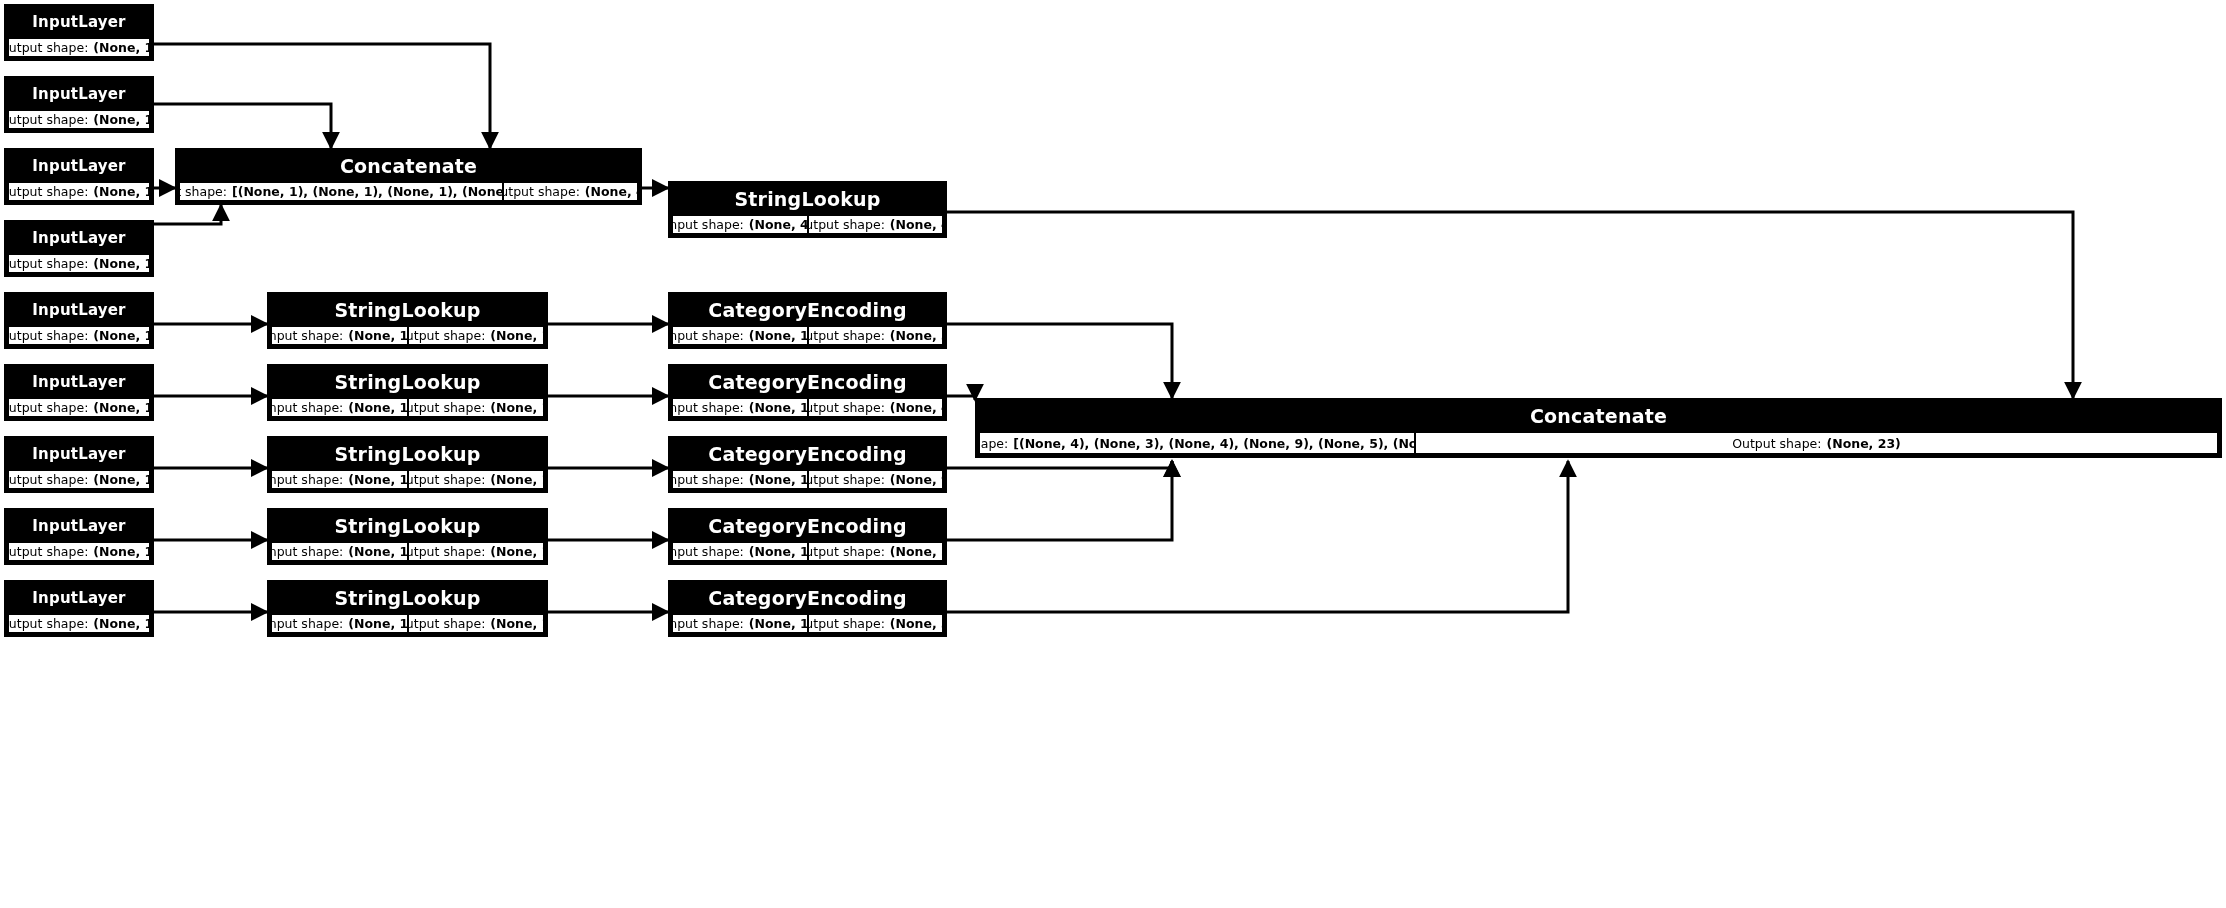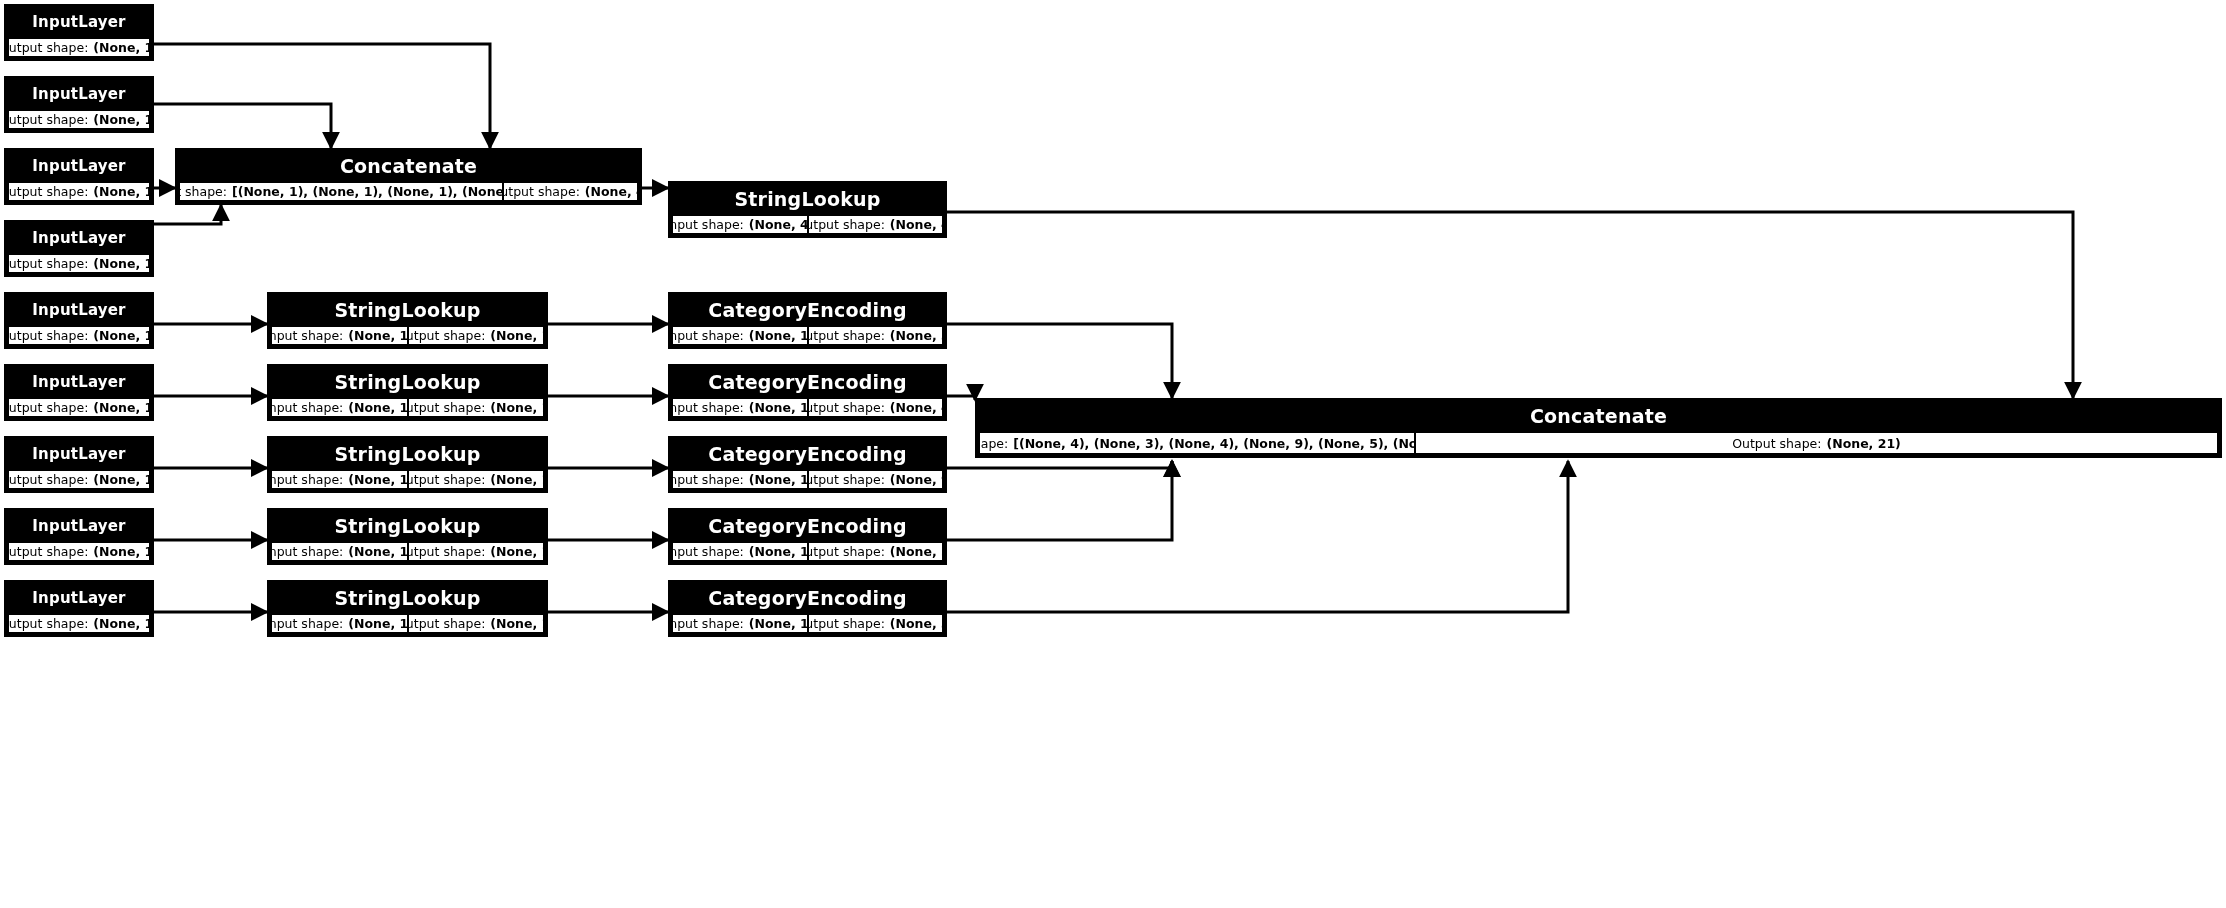--- a/index.html
+++ b/index.html
@@ -382,18 +382,18 @@
 
   <div class="node n-proc" style="left:975px; top:398px; width:1247px; height:60px;">
     <div class="node-title">Concatenate</div>
     <div class="node-shapes">
       <div class="shape-cell left" style="flex:0 0 434px;">
         <span class="shape-label">Input shape:</span>
         <span class="shape-val">[(None, 4), (None, 3), (None, 4), (None, 9), (None, 5), (None, 3)]</span>
       </div>
       <div class="shape-cell right">
         <span class="shape-label">Output shape:</span>
-        <span class="shape-val">(None, 21)</span>
+        <span class="shape-val">(None, 23)</span>
       </div>
     </div>
   </div>
 
 </div>
 
 </body></html>

